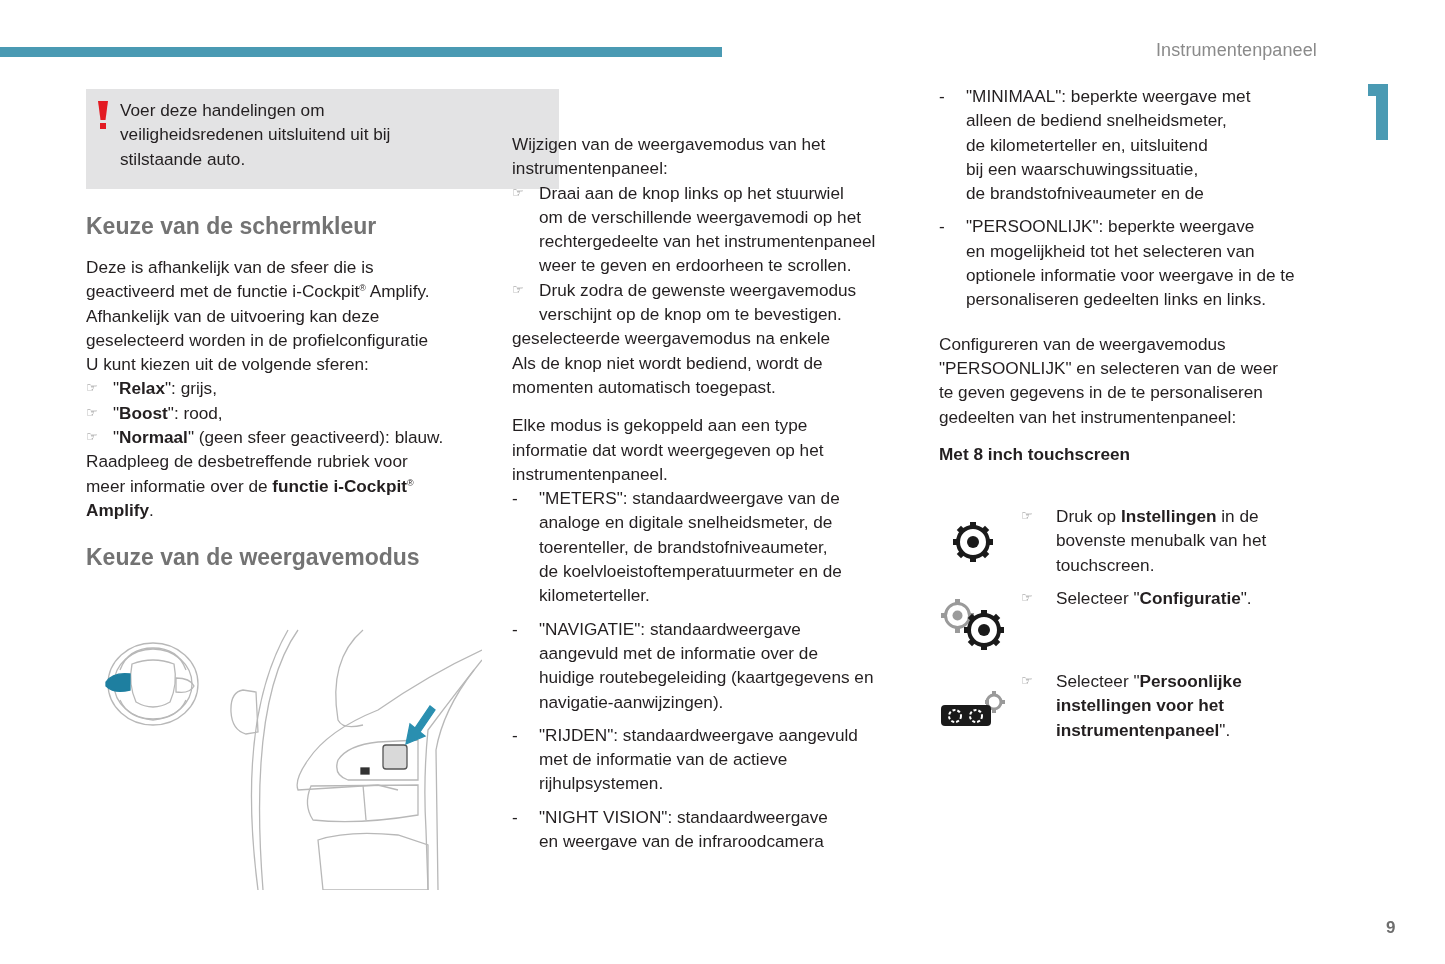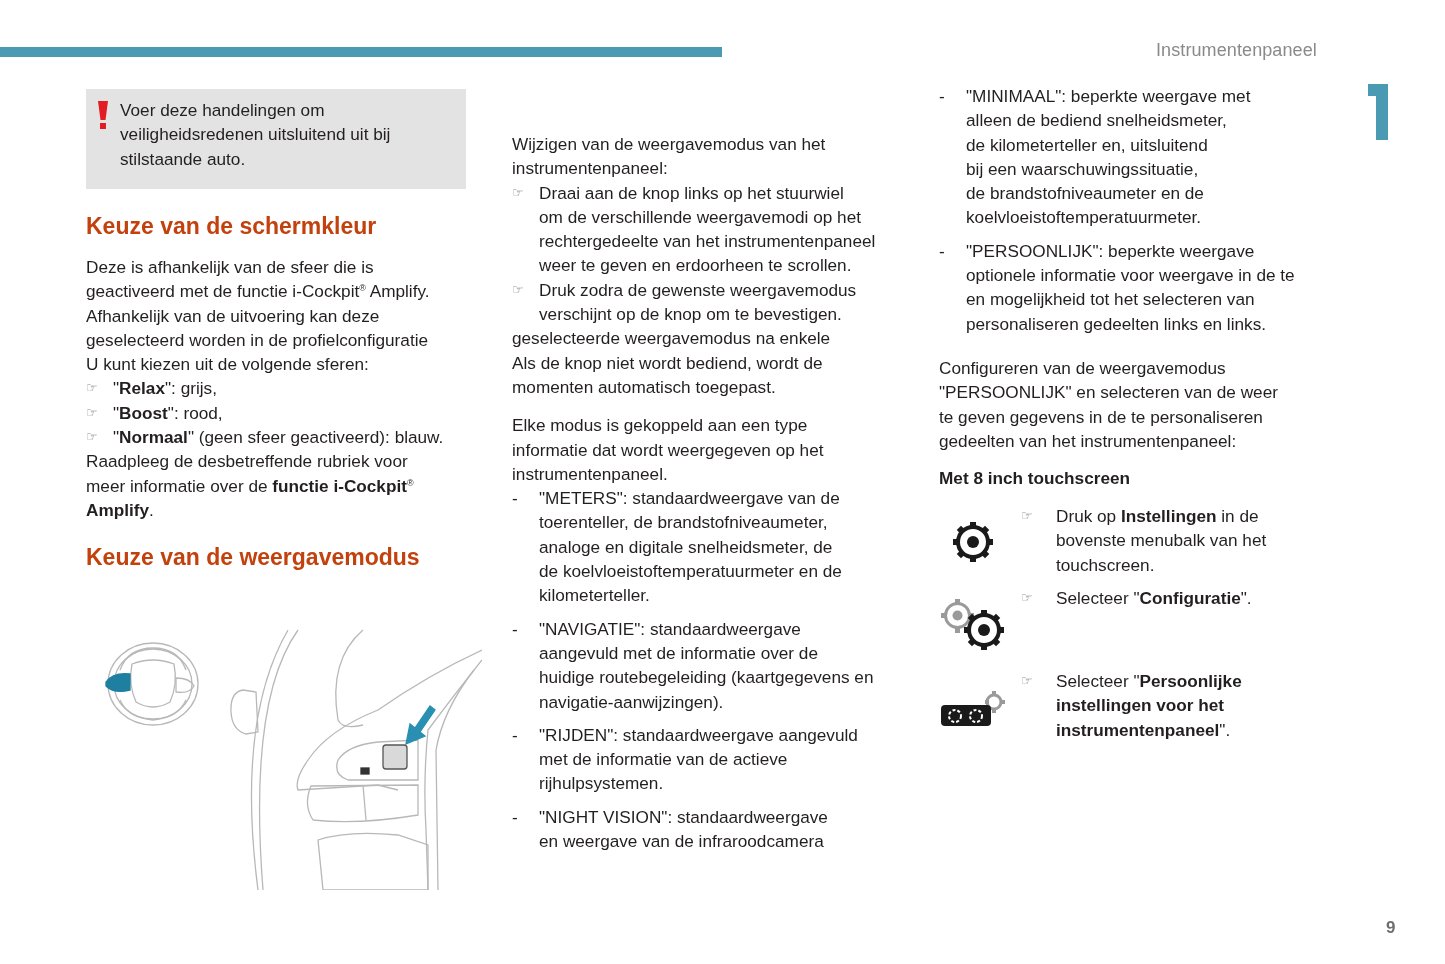--- a/index.html
+++ b/index.html
@@ -11,25 +11,25 @@
   .topbar { position: absolute; left: 0; top: 47px; width: 722px; height: 10px; background: #4a9ab3; }
   .header-title { position: absolute; left: 1156px; top: 40px; font-size: 18px; color: #8a8a8a; letter-spacing: 0.1px; }
   .chapter-num { position: absolute; left: 1368px; top: 84px; width: 26px; height: 56px; }
   .page-num { position: absolute; left: 1386px; top: 918px; font-size: 17px; font-weight: bold; color: #6e6e6e; }
 
   .col { position: absolute; font-size: 17.2px; line-height: 24.3px; }
   .col p { margin: 0; }
   .col b { font-weight: bold; }
   sup { font-size: 9px; line-height: 0; vertical-align: 6px; }
 
-  .warn-box { position: absolute; left: 86px; top: 89px; width: 380px; height: 100px; background: #e3e3e4; }
+  .warn-box { position: absolute; left: 86px; top: 89px; width: 473px; height: 100px; background: #e3e3e4; }
   .warn-icon { position: absolute; left: 11px; top: 12px; width: 12px; height: 30px; }
   .warn-text { position: absolute; left: 34px; top: 9px; font-size: 17.2px; line-height: 24.3px; }
 
-  .h2 { position: absolute; left: 86px; font-size: 23px; font-weight: bold; color: #c2410c; }
+  .h2 { position: absolute; left: 86px; font-size: 23px; font-weight: bold; color: #737373; }
 
   .bul { position: relative; padding-left: 27px; }
   .bul .mark { position: absolute; left: 0; top: 0; color: #8a8a8a; font-size: 13px; }
   .dash { position: relative; padding-left: 27px; }
   .dash .mark { position: absolute; left: 0; top: 0; }
   .gap { height: 9px; }
 
   .illus { position: absolute; left: 98px; top: 620px; width: 384px; height: 270px; }
 
   .step { position: absolute; left: 1021px; font-size: 17.2px; line-height: 24.3px; width: 300px; }
@@ -122,22 +122,22 @@
   <p>geselecteerde weergavemodus na enkele</p>
   <p>Als de knop niet wordt bediend, wordt de</p>
   <p>momenten automatisch toegepast.</p>
   <div class="gap" style="height:14px;"></div>
   <p>Elke modus is gekoppeld aan een type</p>
   <p>informatie dat wordt weergegeven op het</p>
   <p>instrumentenpaneel.</p>
   <div class="dash">
     <span class="mark">-</span>
     <div>"METERS": standaardweergave van de</div>
+      <div>analoge en digitale snelheidsmeter, de</div>
       <div>toerenteller, de brandstofniveaumeter,</div>
-      <div>analoge en digitale snelheidsmeter, de</div>
       <div>de koelvloeistoftemperatuurmeter en de</div>
       <div>kilometerteller.</div>
   </div>
   <div class="gap"></div>
   <div class="dash">
     <span class="mark">-</span>
     <div>"NAVIGATIE": standaardweergave</div>
       <div>aangevuld met de informatie over de</div>
       <div>huidige routebegeleiding (kaartgegevens en</div>
       <div>navigatie-aanwijzingen).</div>
@@ -158,28 +158,27 @@
 </div>
 
 <div class="col" style="left:939px; top:84px; width:400px;">
   <div class="dash">
     <span class="mark">-</span>
     <div>"MINIMAAL": beperkte weergave met</div>
       <div>alleen de bediend snelheidsmeter,</div>
       <div>de kilometerteller en, uitsluitend</div>
       <div>bij een waarschuwingssituatie,</div>
       <div>de brandstofniveaumeter en de</div>
-      <div>koelvloeistoftemperatuurmeter.</div>
   </div>
   <div class="gap"></div>
   <div class="dash">
     <span class="mark">-</span>
     <div>"PERSOONLIJK": beperkte weergave</div>
+      <div>en mogelijkheid tot het selecteren van</div>
       <div>optionele informatie voor weergave in de te</div>
-      <div>en mogelijkheid tot het selecteren van</div>
       <div>personaliseren gedeelten links en links.</div>
   </div>
   <div class="gap" style="height:20px;"></div>
   <p>Configureren van de weergavemodus</p>
   <p>"PERSOONLIJK" en selecteren van de weer</p>
   <p>te geven gegevens in de te personaliseren</p>
   <p>gedeelten van het instrumentenpaneel:</p>
   <div class="gap" style="height:13px;"></div>
   <p><b>Met 8 inch touchscreen</b></p>
 </div>

